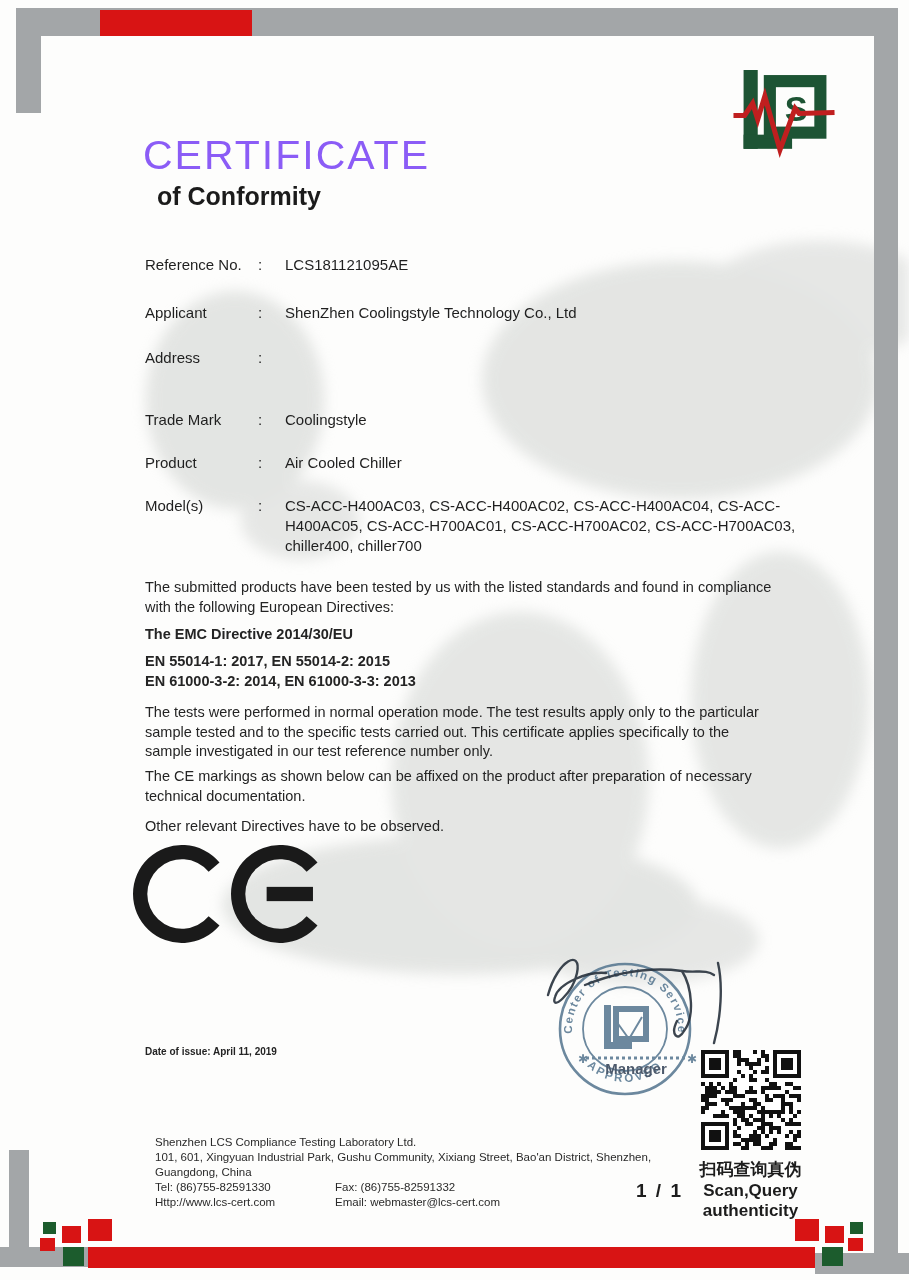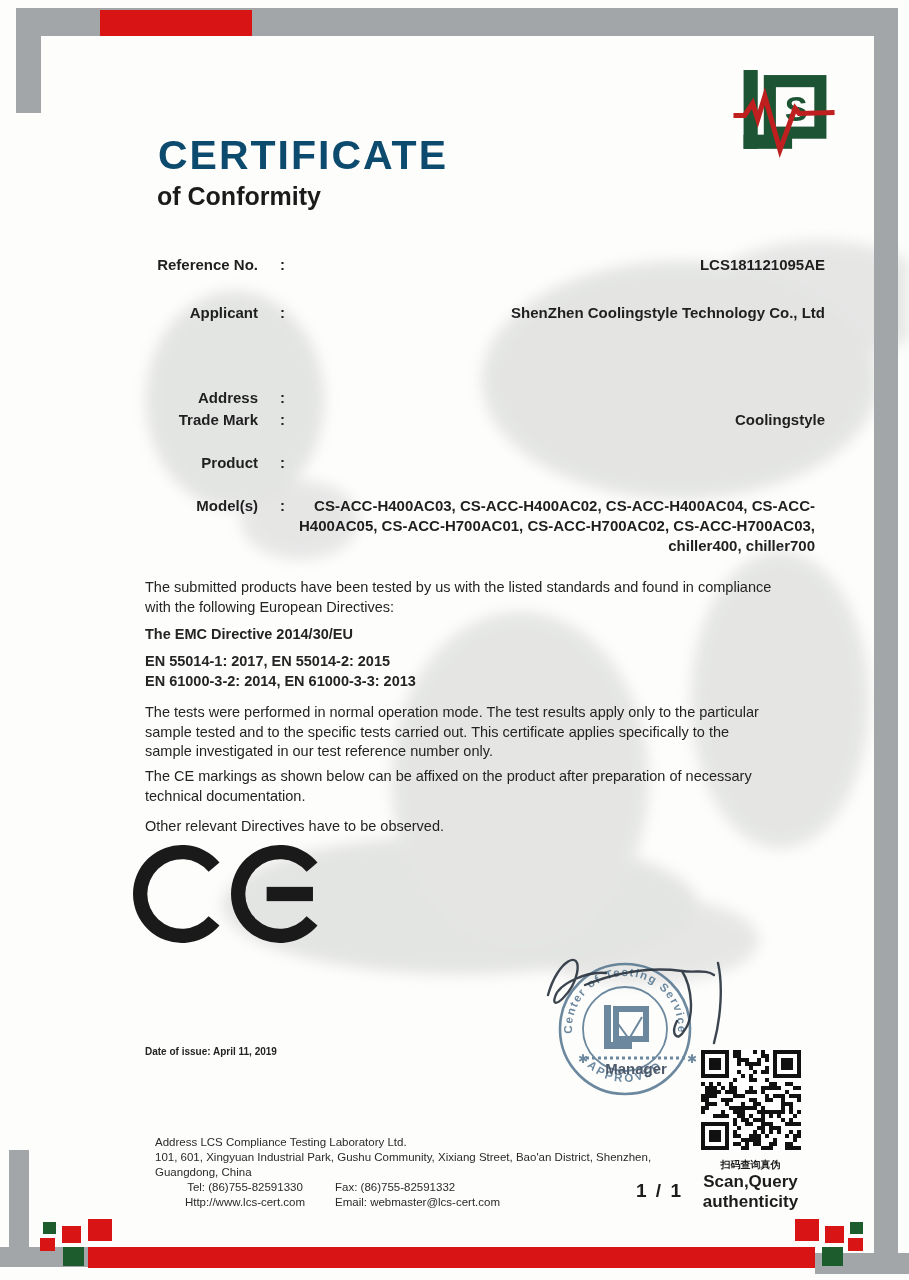--- a/index.html
+++ b/index.html
@@ -20,38 +20,38 @@
       radial-gradient(ellipse 90px 110px at 235px 400px,#cfd2cf 98%,transparent 100%),
       radial-gradient(ellipse 60px 40px at 300px 520px,#d4d6d4 98%,transparent 100%),
       radial-gradient(ellipse 200px 120px at 680px 380px,#d0d3d0 98%,transparent 100%),
       radial-gradient(ellipse 120px 60px at 820px 300px,#d4d6d4 98%,transparent 100%),
       radial-gradient(ellipse 90px 150px at 780px 700px,#d2d5d2 98%,transparent 100%),
       radial-gradient(ellipse 130px 170px at 520px 780px,#d2d5d2 98%,transparent 100%),
       radial-gradient(ellipse 240px 70px at 460px 905px,#cfd2cf 98%,transparent 100%),
       radial-gradient(ellipse 120px 45px at 640px 940px,#d4d6d4 98%,transparent 100%);
   }
   
-  .title1{position:absolute;left:158px;top:132px;font-size:41px;font-weight:bold;letter-spacing:2px;color:#0c4a6e;}
+  .title1{position:absolute;left:143px;top:132px;font-size:41px;font-weight:normal;letter-spacing:2px;color:#8b5cf6;}
   .title2{position:absolute;left:157px;top:182px;font-size:25px;font-weight:bold;color:#1b1b1b;}
   
-  .field{position:absolute;left:145px;display:flex;font-size:15px;font-weight:bold;line-height:20px;color:#1f1f1f;text-align:right;}
+  .field{position:absolute;left:145px;display:flex;font-size:15px;font-weight:normal;line-height:20px;color:#1f1f1f;}
   .field .lbl{width:113px;flex:0 0 113px;}
   .field .colon{width:27px;flex:0 0 27px;}
   .field .val{width:540px;}
   
   .para{position:absolute;left:145px;width:630px;font-size:14.5px;line-height:19.5px;color:#242424;}
   .bold{font-weight:bold;}
   
   .footer{position:absolute;left:155px;top:1135px;width:560px;font-size:11.5px;line-height:15px;color:#2a2a2a;}
   .footer .row{display:flex;}
-  .footer .c1{width:180px;text-align:center;}
+  .footer .c1{width:180px;}
   .page-num{position:absolute;left:636px;top:1180px;font-size:19px;font-weight:bold;letter-spacing:2px;}
   
   .qr-wrap{position:absolute;left:688px;top:1050px;width:125px;text-align:center;}
-  .qr-caption-zh{font-size:10px;font-weight:bold;margin-top:4px;color:#1c1c1c;}
+  .qr-caption-zh{font-size:17px;font-weight:bold;margin-top:4px;color:#1c1c1c;}
   .qr-caption-en{font-size:17px;font-weight:bold;color:#1c1c1c;}
   svg text{font-family:"Liberation Sans",sans-serif;}
 </style>
 </head>
 <body>
 
 <div class="page">
 
   <div class="watermark"></div>
 
@@ -91,32 +91,33 @@
   <div class="field" style="top:255px;">
     <div class="lbl">Reference No.</div>
     <div class="colon">:</div>
     <div class="val">LCS181121095AE</div>
   </div>
   <div class="field" style="top:303px;">
     <div class="lbl">Applicant</div>
     <div class="colon">:</div>
     <div class="val">ShenZhen Coolingstyle Technology Co., Ltd</div>
   </div>
-  <div class="field" style="top:348px;margin-top:40px;">
+  <div class="field" style="top:348px;">
     <div class="lbl">Address</div>
     <div class="colon">:</div>
   </div>
   <div class="field" style="top:410px;">
     <div class="lbl">Trade Mark</div>
     <div class="colon">:</div>
     <div class="val">Coolingstyle</div>
   </div>
   <div class="field" style="top:453px;">
     <div class="lbl">Product</div>
     <div class="colon">:</div>
+    <div class="val">Air Cooled Chiller</div>
   </div>
   <div class="field" style="top:496px;">
     <div class="lbl">Model(s)</div>
     <div class="colon">:</div>
     <div class="val" style="width:530px;">CS-ACC-H400AC03, CS-ACC-H400AC02, CS-ACC-H400AC04, CS-ACC-H400AC05, CS-ACC-H700AC01, CS-ACC-H700AC02, CS-ACC-H700AC03, chiller400, chiller700</div>
   </div>
 
   <div class="para" style="top:578px;">The submitted products have been tested by us with the listed standards and found in compliance with the following European Directives:</div>
   <div class="para bold" style="top:625px;">The EMC Directive 2014/30/EU</div>
   <div class="para bold" style="top:652px;">EN 55014-1: 2017, EN 55014-2: 2015</div>
@@ -381,21 +382,21 @@
         <rect x="1" y="19" width="5" height="5" fill="#fff"></rect>
         <rect x="2" y="20" width="3" height="3" fill="#111"></rect>
       </svg>
     <div class="qr-caption-zh">扫码查询真伪</div>
     <div class="qr-caption-en">Scan,Query authenticity</div>
   </div>
 
   <div class="page-num">1 / 1</div>
 
   <div class="footer">
-    <div>Address LCS Compliance Testing Laboratory Ltd.</div>
+    <div>Shenzhen LCS Compliance Testing Laboratory Ltd.</div>
     <div>101, 601, Xingyuan Industrial Park, Gushu Community, Xixiang Street, Bao'an District, Shenzhen,</div>
     <div>Guangdong, China</div>
     <div class="row">
       <div class="c1">Tel: (86)755-82591330</div>
       <div>Fax: (86)755-82591332</div>
     </div>
     <div class="row">
       <div class="c1">Http://www.lcs-cert.com</div>
       <div>Email: webmaster@lcs-cert.com</div>
     </div>

